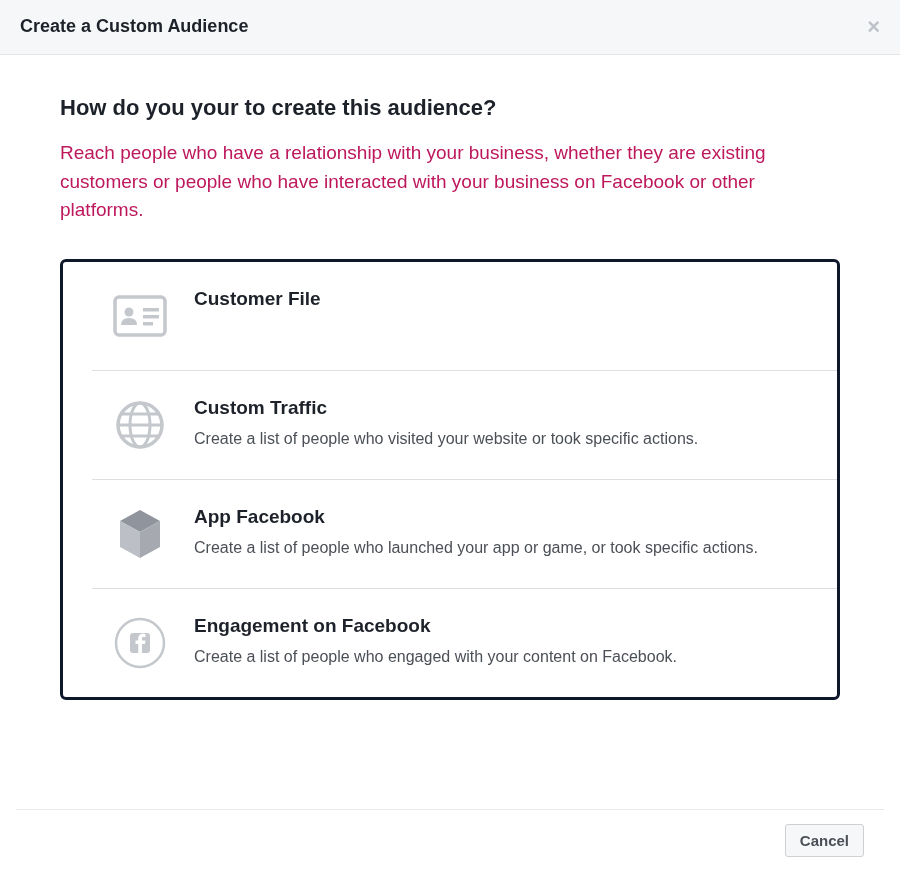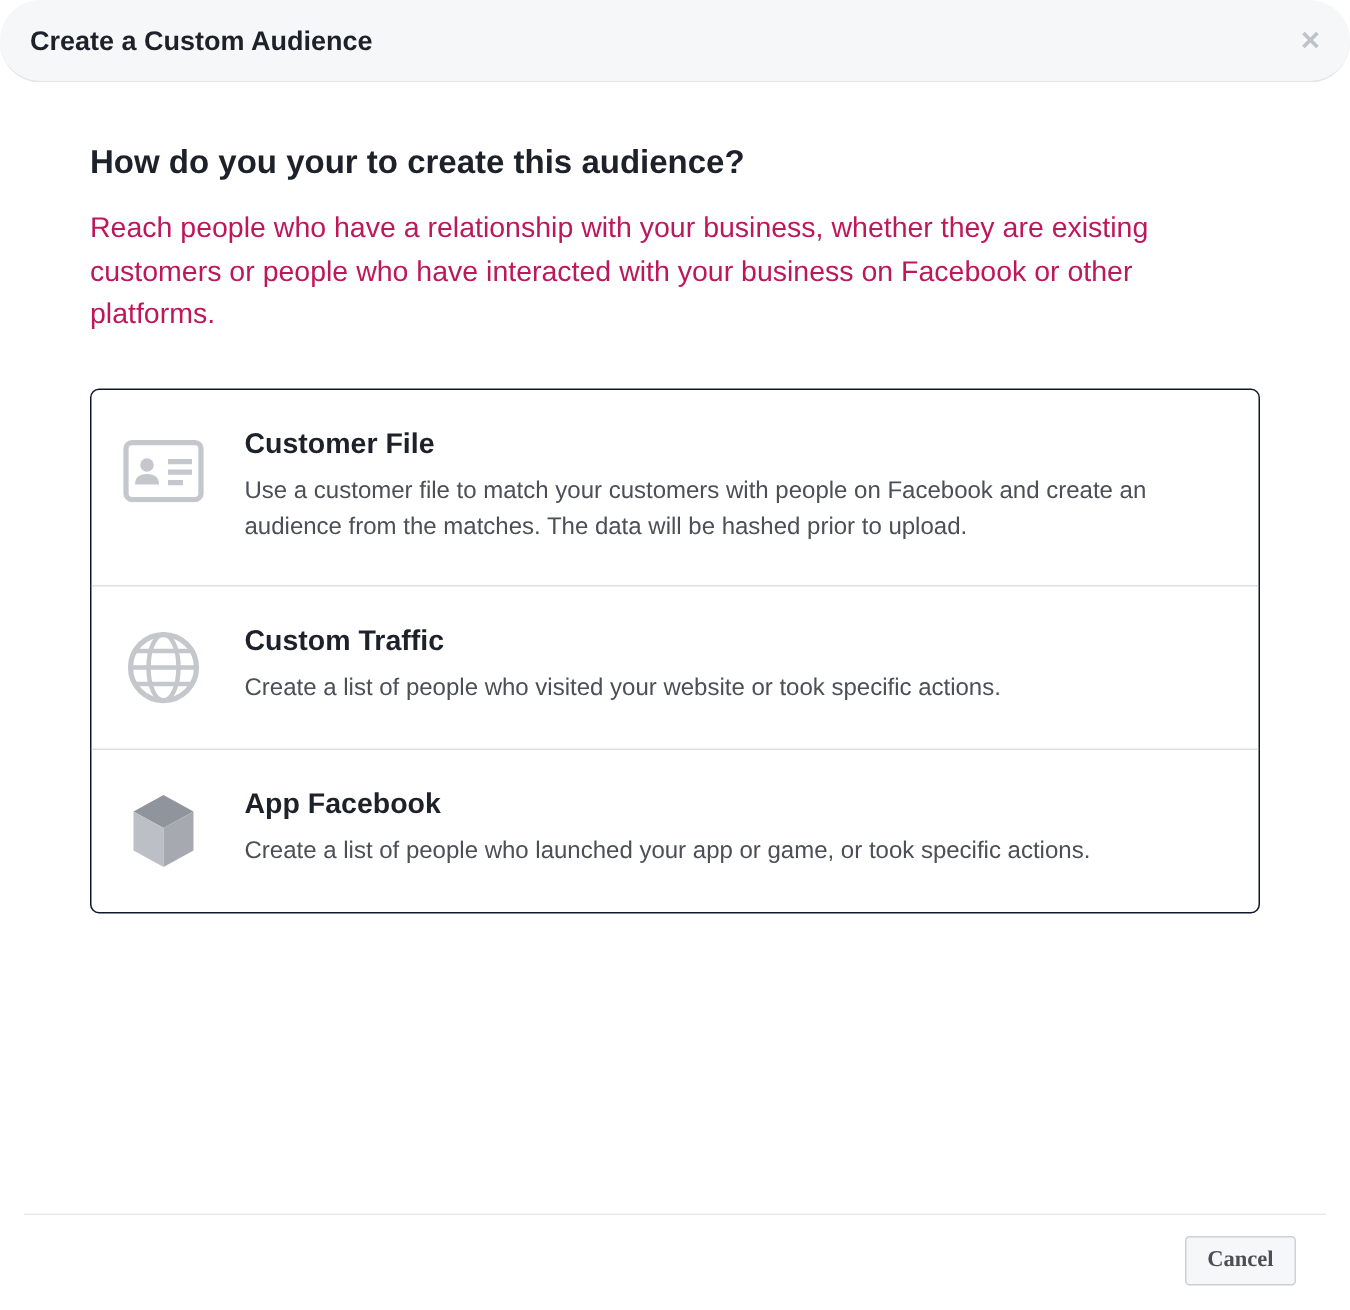--- a/index.html
+++ b/index.html
@@ -9,22 +9,21 @@
       width: 900px;
       height: 873px;
       position: relative;
     }
     .dialog-header {
       background: #f6f7f8;
       border-bottom: 1px solid #e5e5e5;
       padding: 16px 20px;
       display: flex;
       justify-content: space-between;
-      align-items: center;
-      border-radius: 27px;
+      align-items: flex-start;
     }
     .dialog-title {
       font-size: 18px;
       font-weight: bold;
       color: #1d2129;
     }
     .close-btn {
       font-size: 22px;
       color: #bec2c9;
       cursor: pointer;
@@ -40,23 +39,24 @@
       color: #1d2129;
       margin-bottom: 18px;
     }
     .intro-text {
       font-size: 19px;
       color: #be185d;
       line-height: 1.5;
       margin-bottom: 34px;
     }
     .option-list {
-      border: 1px solid #0f172a;
+      border: 3px solid #0f172a;
       border-radius: 6px;
       overflow: hidden;
+      padding-left: 29px;
     }
     .option-item {
       display: flex;
       align-items: flex-start;
       padding: 26px 30px 26px 20px;
       border-bottom: 1px solid #dddfe2;
       cursor: pointer;
     }
     .option-item:last-child {
       border-bottom: none;
@@ -100,21 +100,20 @@
     }
     .cancel-btn {
       background: #f6f7f9;
       border: 1px solid #ced0d4;
       border-radius: 3px;
       color: #4b4f56;
       font-size: 15px;
       font-weight: bold;
       padding: 7px 14px;
       cursor: pointer;
-      font-family: Liberation Serif, serif;
     }
   </style>
 </head>
 <body>
 
 <div class="dialog-header">
   <div class="dialog-title">Create a Custom Audience</div>
   <div class="close-btn">×</div>
 </div>
 
@@ -130,21 +129,20 @@
           <rect x="2" y="2" width="50" height="38" rx="4" ry="4" fill="none" stroke="#c4c8cd" stroke-width="3.5"></rect>
           <circle cx="16" cy="17" r="4.5" fill="#c4c8cd"></circle>
           <path d="M8 30 Q8 23 16 23 Q24 23 24 30 Z" fill="#c4c8cd"></path>
           <rect x="30" y="13" width="16" height="3.5" fill="#c4c8cd"></rect>
           <rect x="30" y="20" width="16" height="3.5" fill="#c4c8cd"></rect>
           <rect x="30" y="27" width="10" height="3.5" fill="#c4c8cd"></rect>
         </svg>
       </div>
       <div class="option-content">
         <div class="option-title">Customer File</div>
-        <div class="option-desc">Use a customer file to match your customers with people on Facebook and create an audience from the matches. The data will be hashed prior to upload.</div>
       </div>
     </div>
 
     <div class="option-item">
       <div class="option-icon">
         <svg width="50" height="50" viewBox="0 0 50 50">
           <circle cx="25" cy="25" r="22" fill="none" stroke="#c4c8cd" stroke-width="3.5"></circle>
           <ellipse cx="25" cy="25" rx="10" ry="22" fill="none" stroke="#c4c8cd" stroke-width="3"></ellipse>
           <line x1="3" y1="25" x2="47" y2="25" stroke="#c4c8cd" stroke-width="3"></line>
           <line x1="6" y1="14" x2="44" y2="14" stroke="#c4c8cd" stroke-width="3"></line>
@@ -164,20 +162,33 @@
           <path d="M4 13 L4 39 L24 50 L24 24 Z" fill="#bcc0c6"></path>
           <path d="M44 13 L44 39 L24 50 L24 24 Z" fill="#a6aab0"></path>
         </svg>
       </div>
       <div class="option-content">
         <div class="option-title">App Facebook</div>
         <div class="option-desc">Create a list of people who launched your app or game, or took specific actions.</div>
       </div>
     </div>
 
+    <div class="option-item">
+      <div class="option-icon">
+        <svg width="52" height="52" viewBox="0 0 52 52">
+          <circle cx="26" cy="26" r="24" fill="none" stroke="#c4c8cd" stroke-width="2.5"></circle>
+          <rect x="16" y="16" width="20" height="20" rx="3" fill="#c4c8cd"></rect>
+          <path d="M28 36 L28 27 L31 27 L31.5 23.5 L28 23.5 L28 21.5 C28 20.5 28.5 20 29.5 20 L31.5 20 L31.5 17 C31 17 30 16.8 28.8 16.8 C26 16.8 24.3 18.5 24.3 21 L24.3 23.5 L21.5 23.5 L21.5 27 L24.3 27 L24.3 36 Z" fill="#fff"></path>
+        </svg>
+      </div>
+      <div class="option-content">
+        <div class="option-title">Engagement on Facebook</div>
+        <div class="option-desc">Create a list of people who engaged with your content on Facebook.</div>
+      </div>
+    </div>
 
   </div>
 
 </div>
 
 <div class="dialog-footer">
   <button class="cancel-btn">Cancel</button>
 </div>
 
 </body></html>

